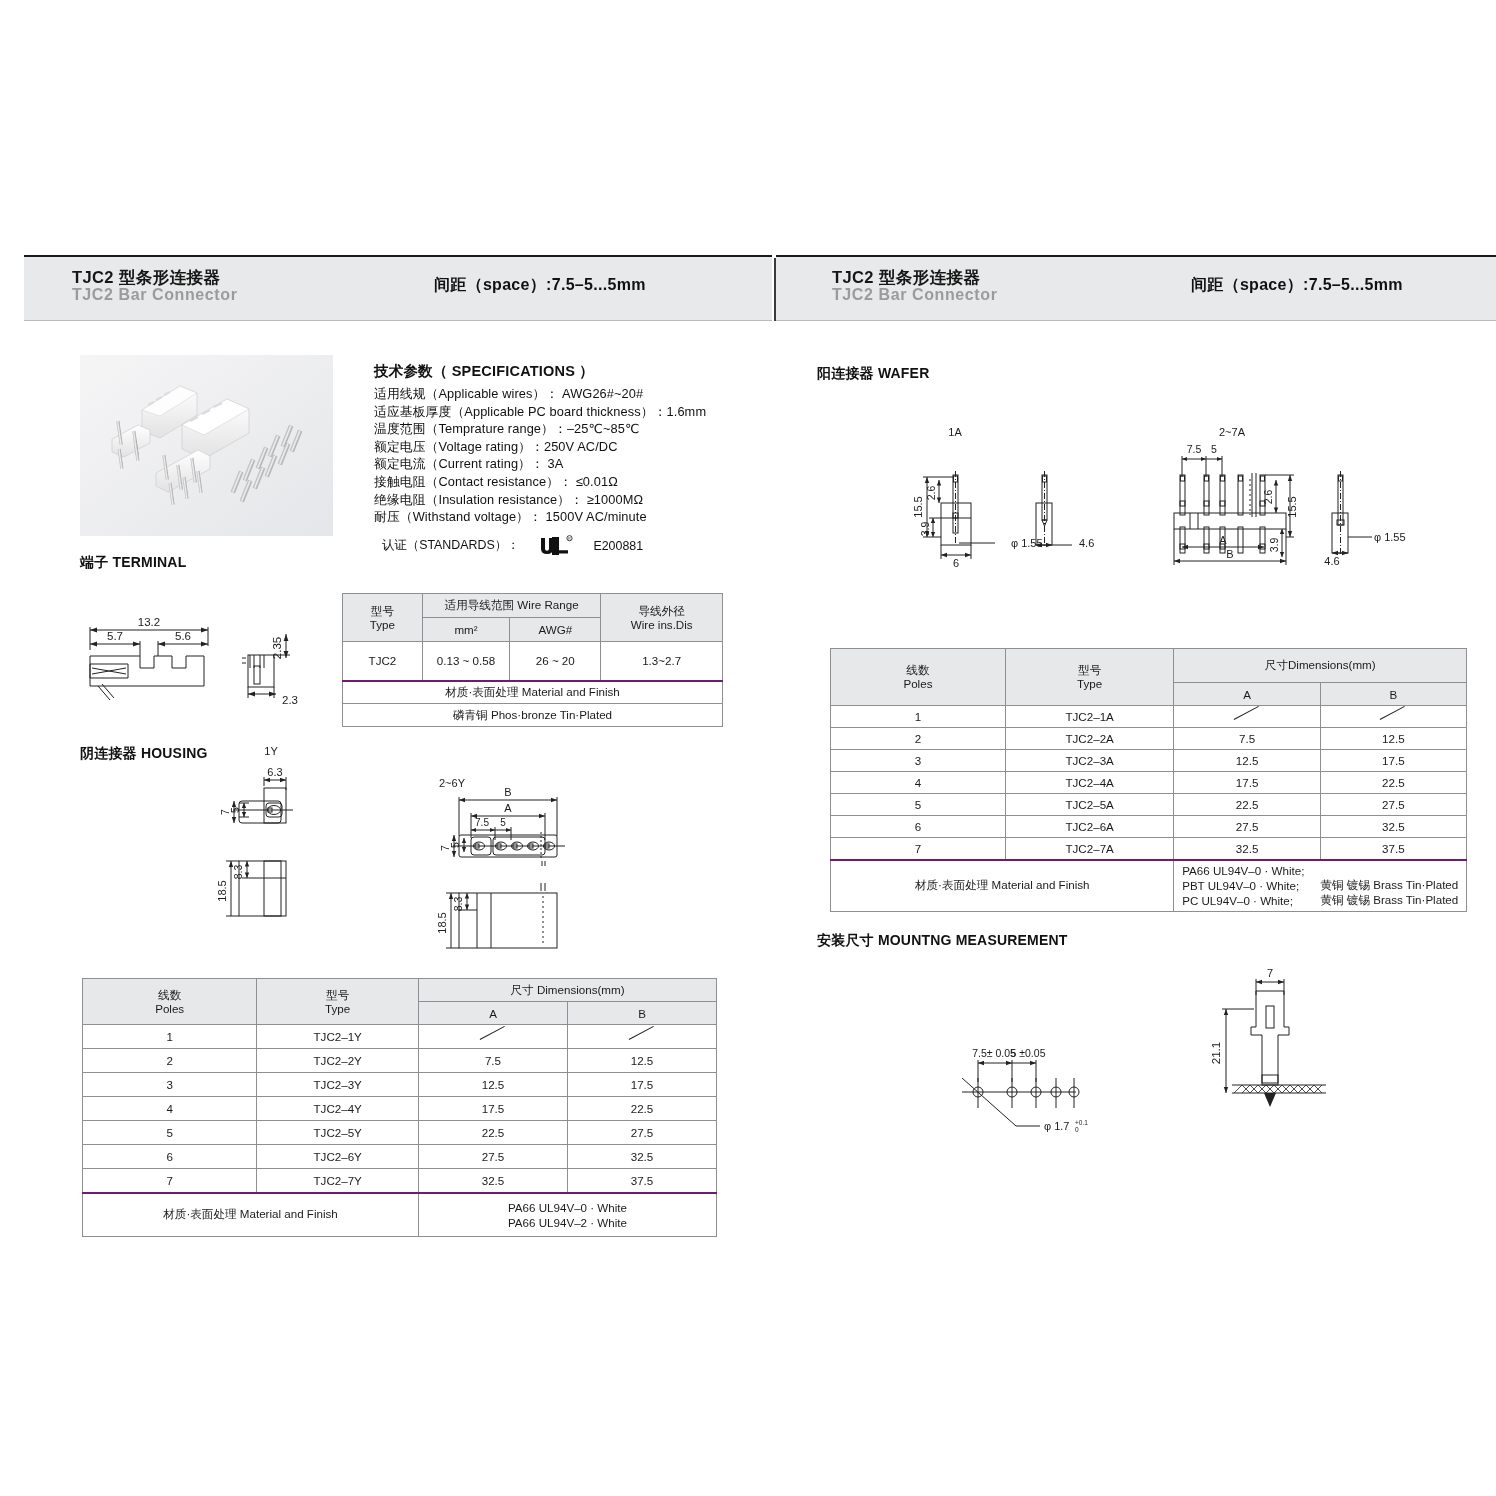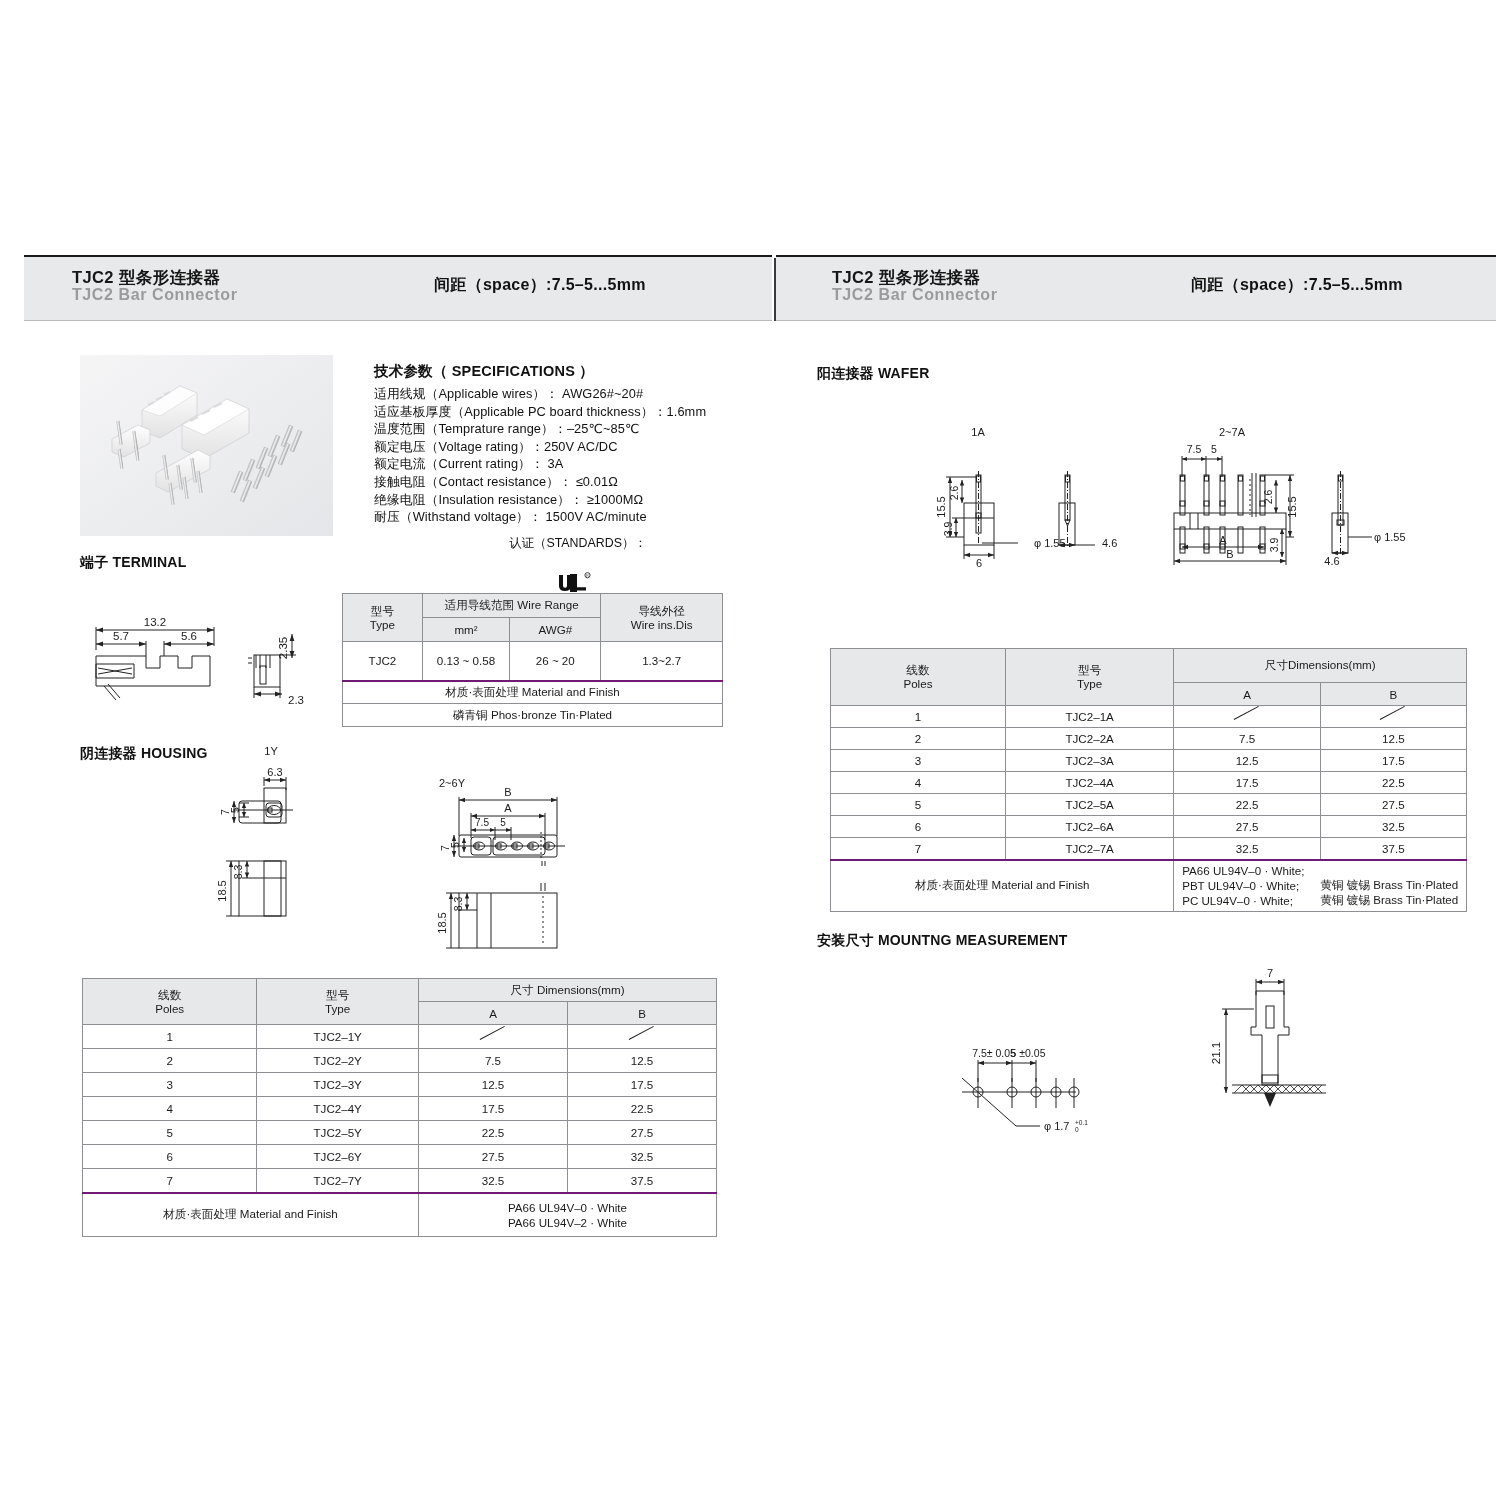--- a/index.html
+++ b/index.html
@@ -57,21 +57,21 @@
     position:absolute; left:56px; top:355px; width:253px; height:181px;
     background:linear-gradient(135deg,#f3f3f4 0%, #eeeef0 45%, #e7e8ea 100%);
     overflow:hidden;
   }
   .photo svg { display:block; }
 
   
   .specs { position:absolute; left:350px; top:362px; width:400px; }
   .spec-title { font-size:14.5px; font-weight:bold; margin-bottom:4px; letter-spacing:.2px; }
   .spec-line { font-size:12.8px; line-height:17.6px; white-space:nowrap; letter-spacing:.1px; }
-  .spec-std { margin-top:9px; font-size:12.4px; display:flex; align-items:center; gap:20px; white-space:nowrap;flex-direction:column; }
+  .spec-std { margin-top:9px; font-size:12.4px; display:flex; align-items:center; gap:20px; white-space:nowrap; }
   .ul-mark { display:inline-block; width:34px; height:22px; vertical-align:middle; }
 
   
   .sec-head {
     position:absolute; font-size:14px; font-weight:bold; letter-spacing:.2px;
     white-space:nowrap; color:#111;
   }
 
   
   table.dt {
@@ -229,21 +229,21 @@
           <circle cx="30.5" cy="3.2" r="2.6" fill="none" stroke="#111" stroke-width=".8"></circle>
           <text x="30.5" y="5" font-size="3.4" text-anchor="middle" fill="#111">R</text>
         </svg>
       </span>
       <span>E200881</span>
     </div>
   </div>
 
   <div class="sec-head" style="left:56px; top:554px;">端子 TERMINAL</div>
 
-  <div class="draw" style="left:50px; top:600px;">
+  <div class="draw" style="left:44px; top:600px;">
     <svg width="250" height="110" viewBox="0 0 250 110">
       <g stroke="#222" fill="none" stroke-width="1">
 
         <line x1="22" y1="27" x2="22" y2="50"></line>
         <line x1="140" y1="27" x2="140" y2="46"></line>
         <line x1="22" y1="30" x2="140" y2="30"></line>
         <path d="M22 30 l7 -2.4 v4.8 z" fill="#222" stroke="none"></path>
         <path d="M140 30 l-7 -2.4 v4.8 z" fill="#222" stroke="none"></path>
 
         <line x1="22" y1="44" x2="72" y2="44"></line>
@@ -531,21 +531,21 @@
             <div>PA66 UL94V–2 ·  White</div>
           </div>
         </td>
       </tr>
     </tbody>
       </table>
   </div>
 
   <div class="sec-head" style="left:793px; top:365px;">阳连接器  WAFER</div>
 
-  <div class="draw" style="left:910px; top:425px;">
+  <div class="draw" style="left:887px; top:425px;">
     <svg width="210" height="150" viewBox="0 0 210 150">
       <text x="44" y="11" font-size="11" text-anchor="middle">1A</text>
       <g stroke="#222" fill="none" stroke-width="1">
 
         <rect x="30" y="78" width="30" height="42"></rect>
         <line x1="30" y1="93" x2="60" y2="93"></line>
 
         <rect x="42" y="50" width="5" height="58"></rect>
         <rect x="42.5" y="51" width="4" height="6"></rect>
         <rect x="42" y="88" width="5" height="5"></rect>

